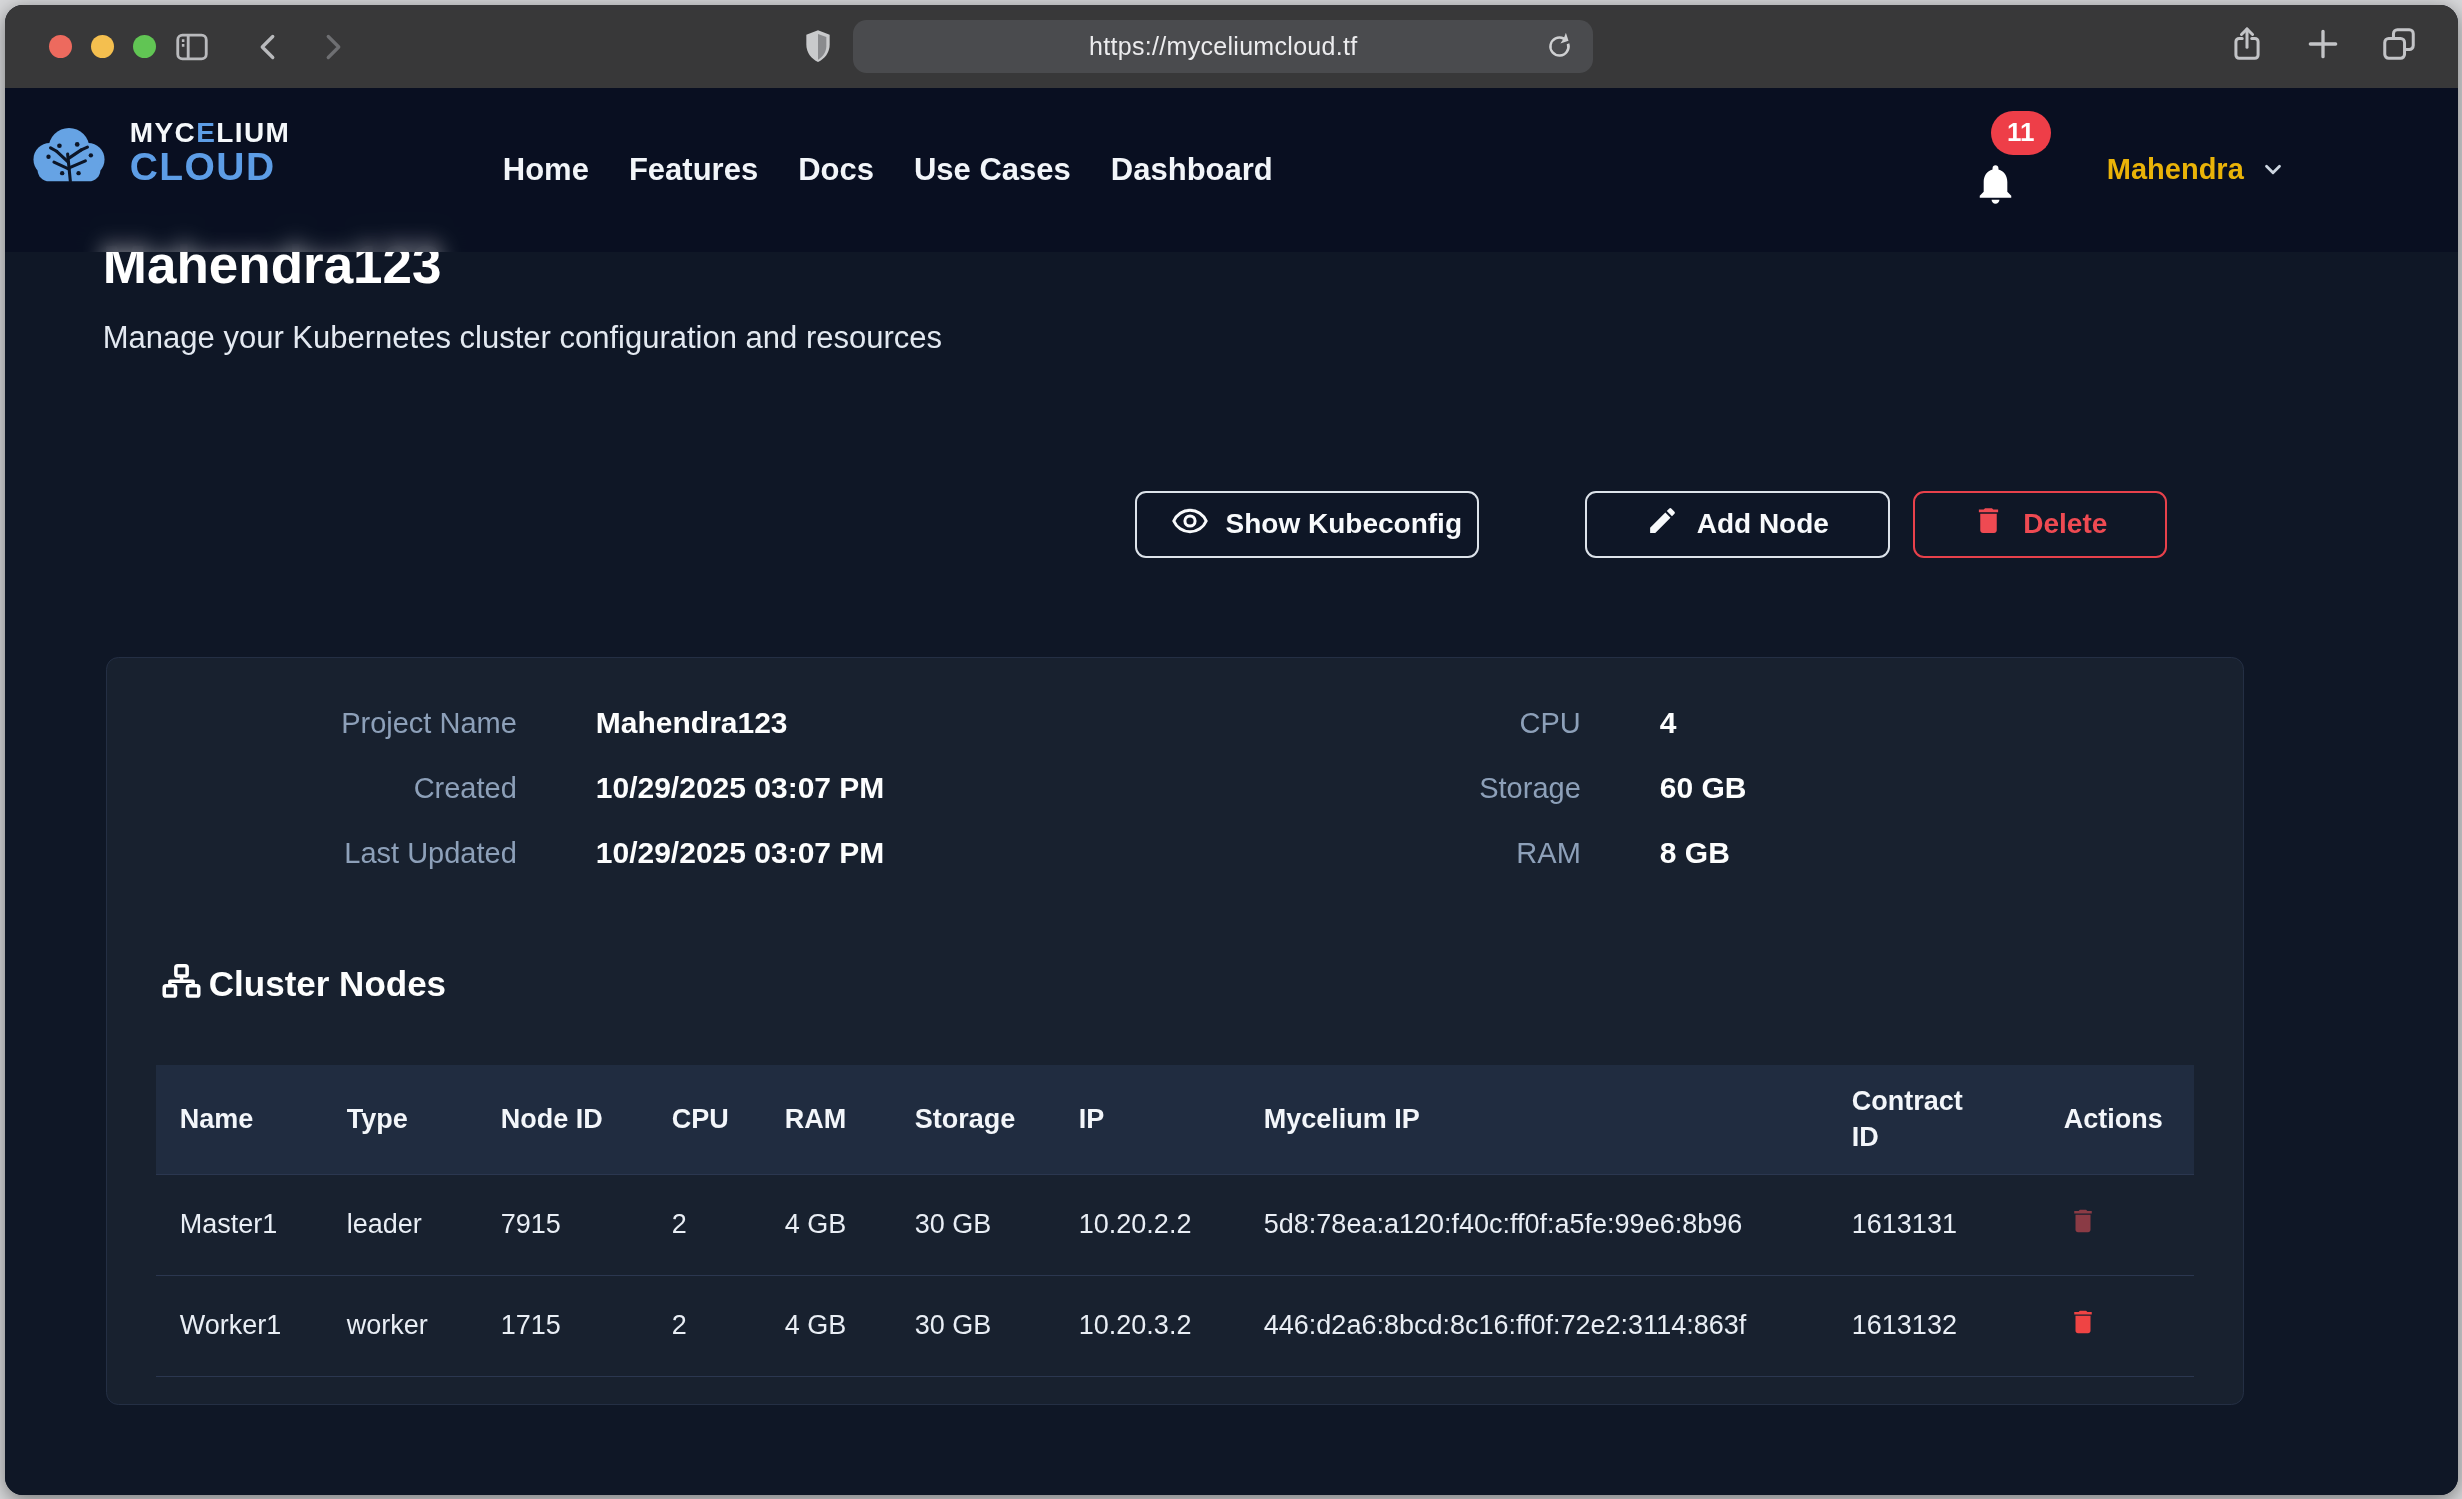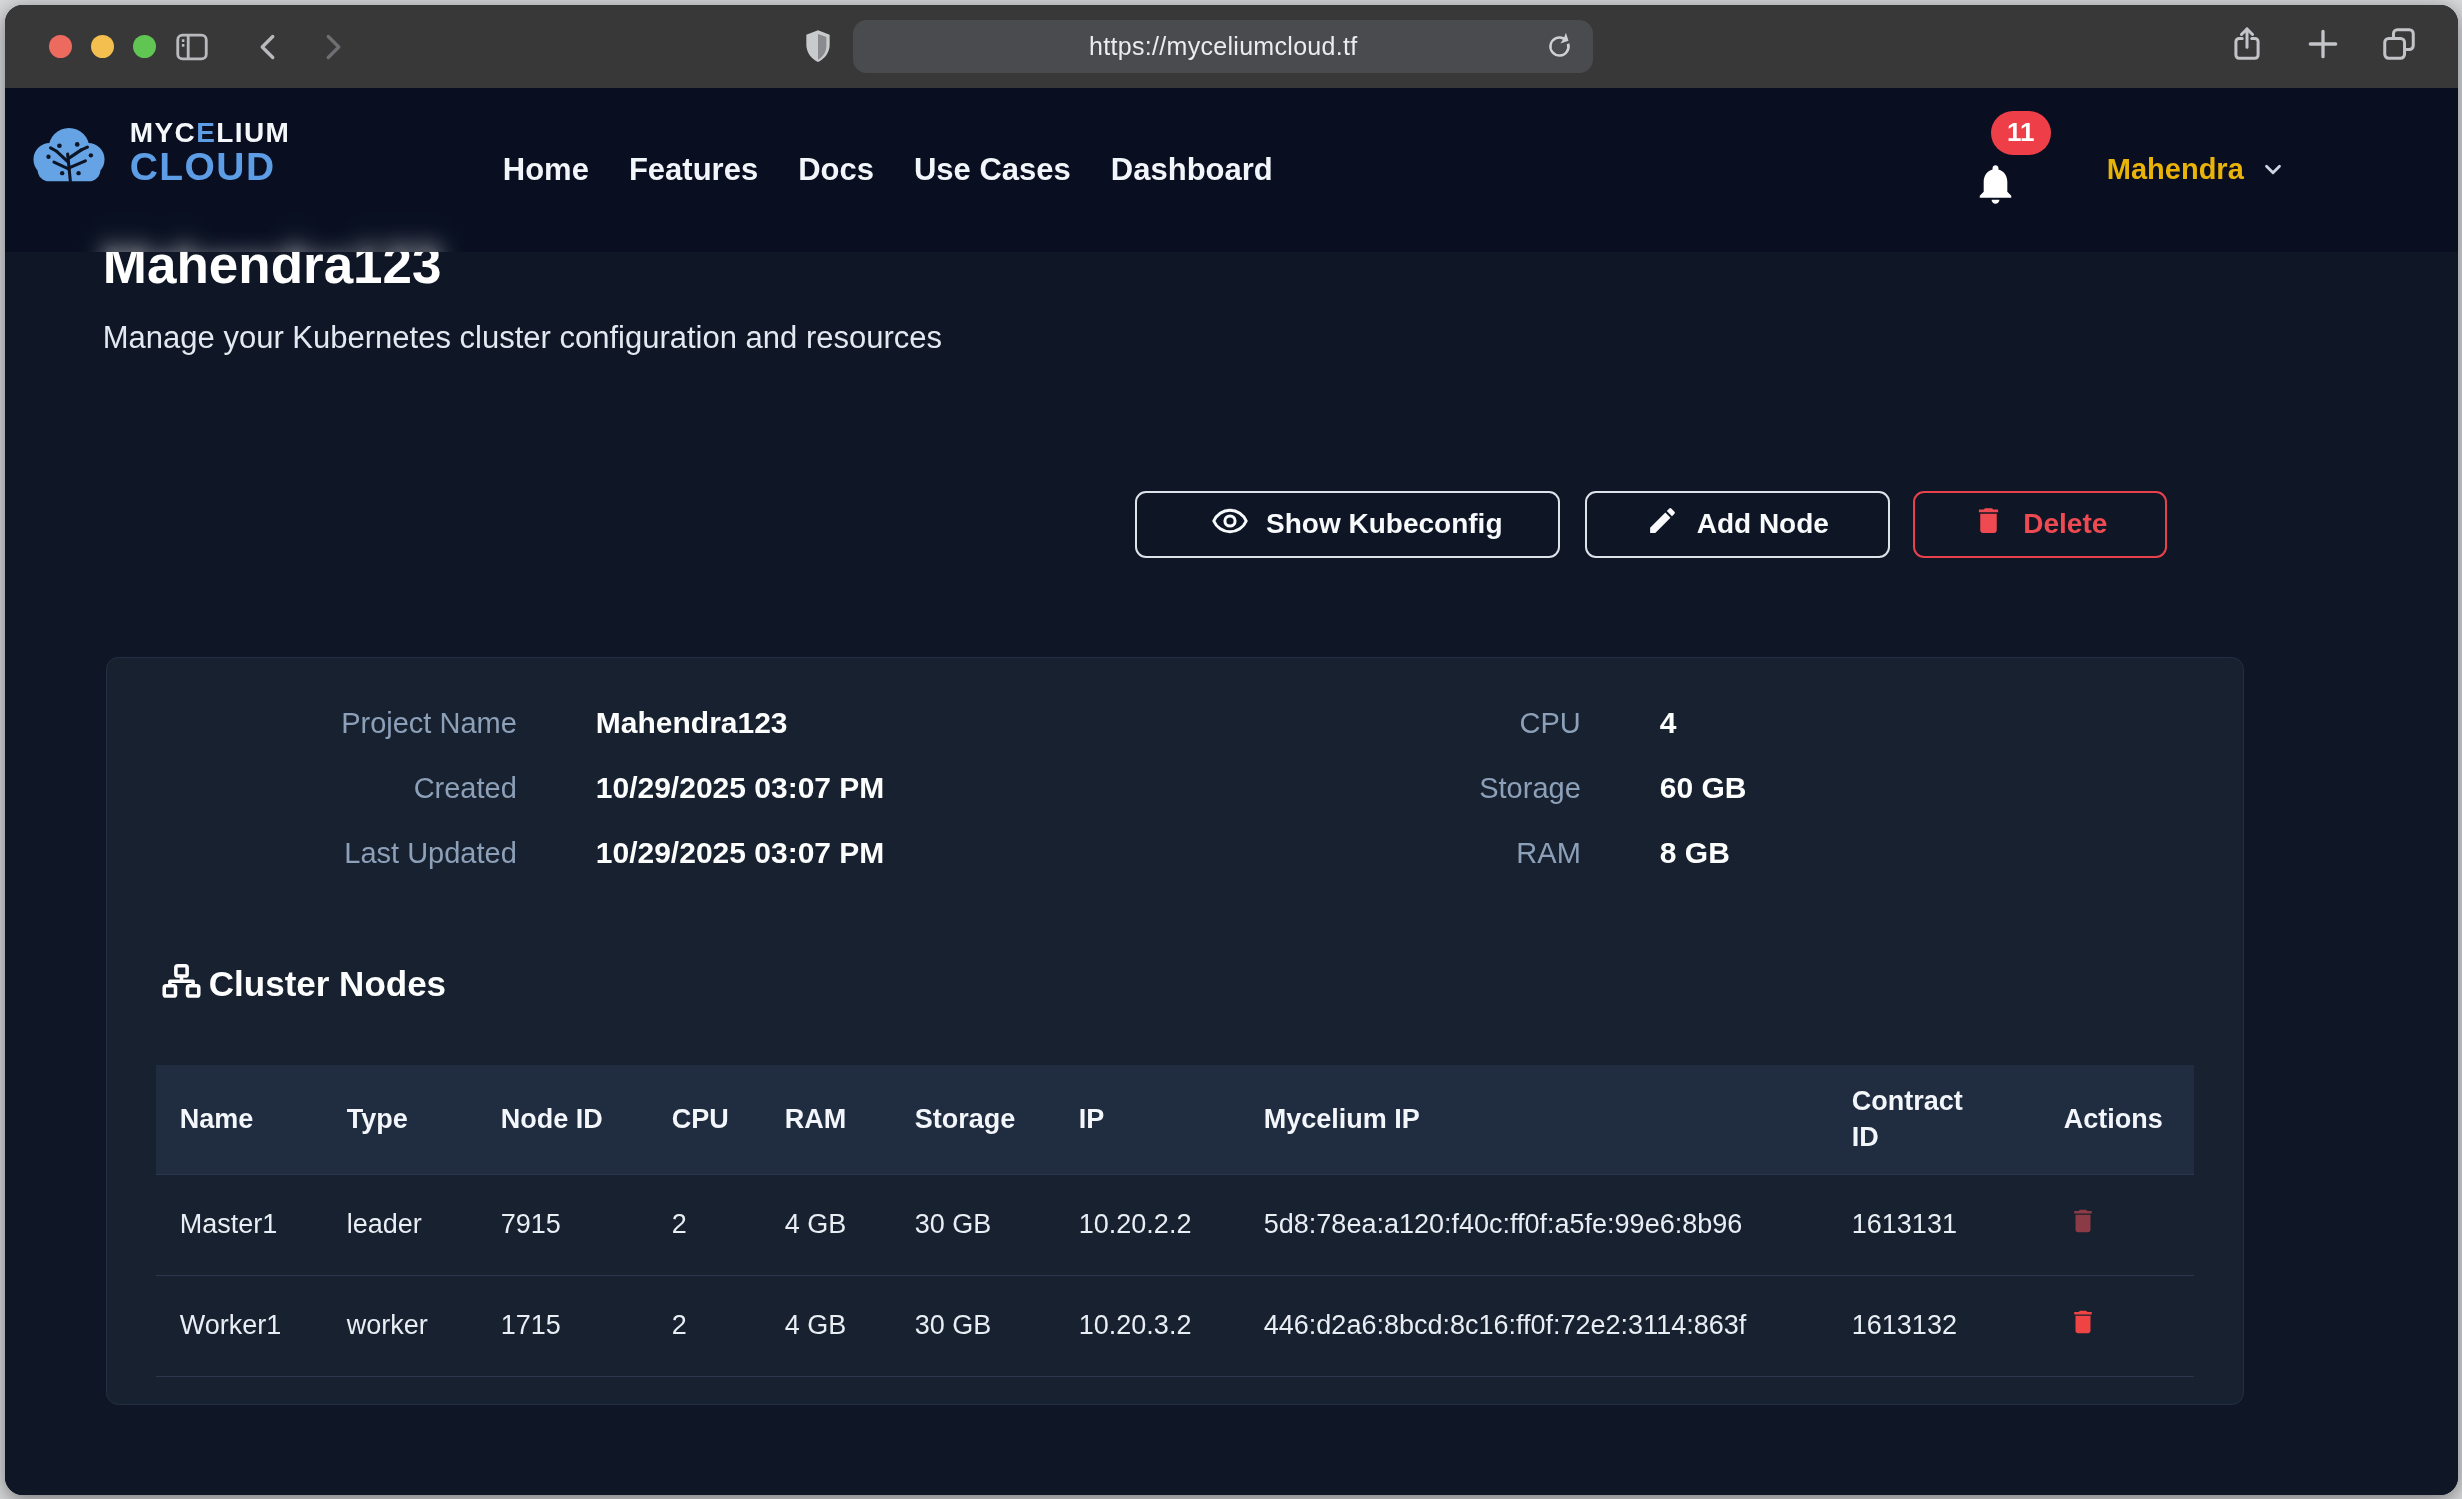--- a/index.html
+++ b/index.html
@@ -50,21 +50,21 @@
   .page-title { position:absolute; left:98px; top:146px; font-size:53px; font-weight:700;
                 color:#fff; z-index:1; white-space:nowrap; }
   .page-sub { position:absolute; left:98px; top:232px; font-size:31px; color:#e3e9f1; z-index:1; }
 
   
   .btn { position:absolute; top:403px; height:67px; border-radius:11px; background:rgba(13,21,40,.35);
          display:flex; align-items:center; justify-content:center; gap:18px;
          font-size:28px; font-weight:700; cursor:pointer; }
   .btn-light { border:2.1px solid #dde3ea; color:#f8fafc; }
   .btn-danger { border:2.1px solid #e8414b; color:#ef4a52; background:transparent; }
-  .btn-kube { left:1130px; width:425px;padding-left:20px; }
+  .btn-kube { left:1130px; width:344px;padding-left:20px; }
   .btn-add  { left:1580px; width:305px; }
   .btn-del  { left:1908px; width:254px; }
 
   
   .card { position:absolute; left:101px; top:569px; width:2138px; height:748px;
           background:#18212f; border:0.7px solid #242f44; border-radius:12.3px; }
   .ov-col { position:absolute; top:48px; }
   .ov-left { left:68px; }
   .ov-right { left:1262px; }
   .ov-row { display:flex; align-items:baseline; margin-bottom:31px; }

